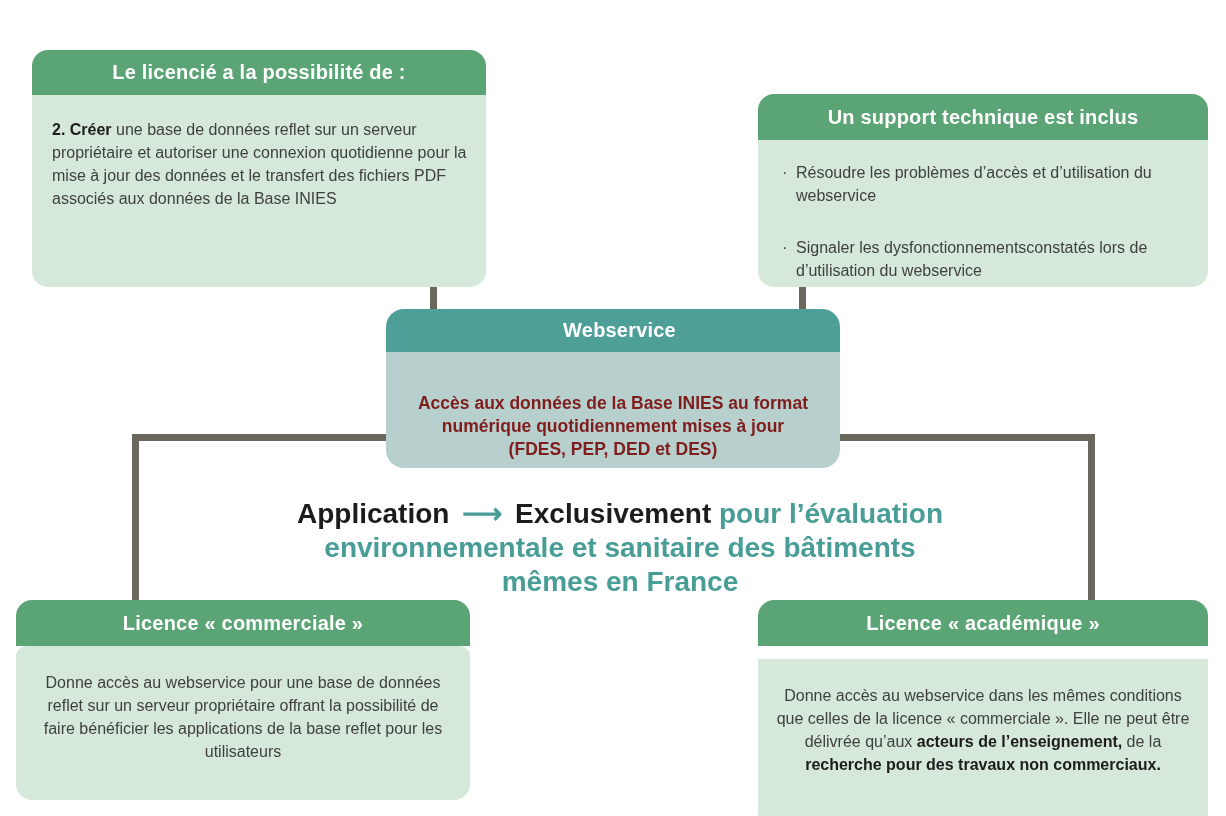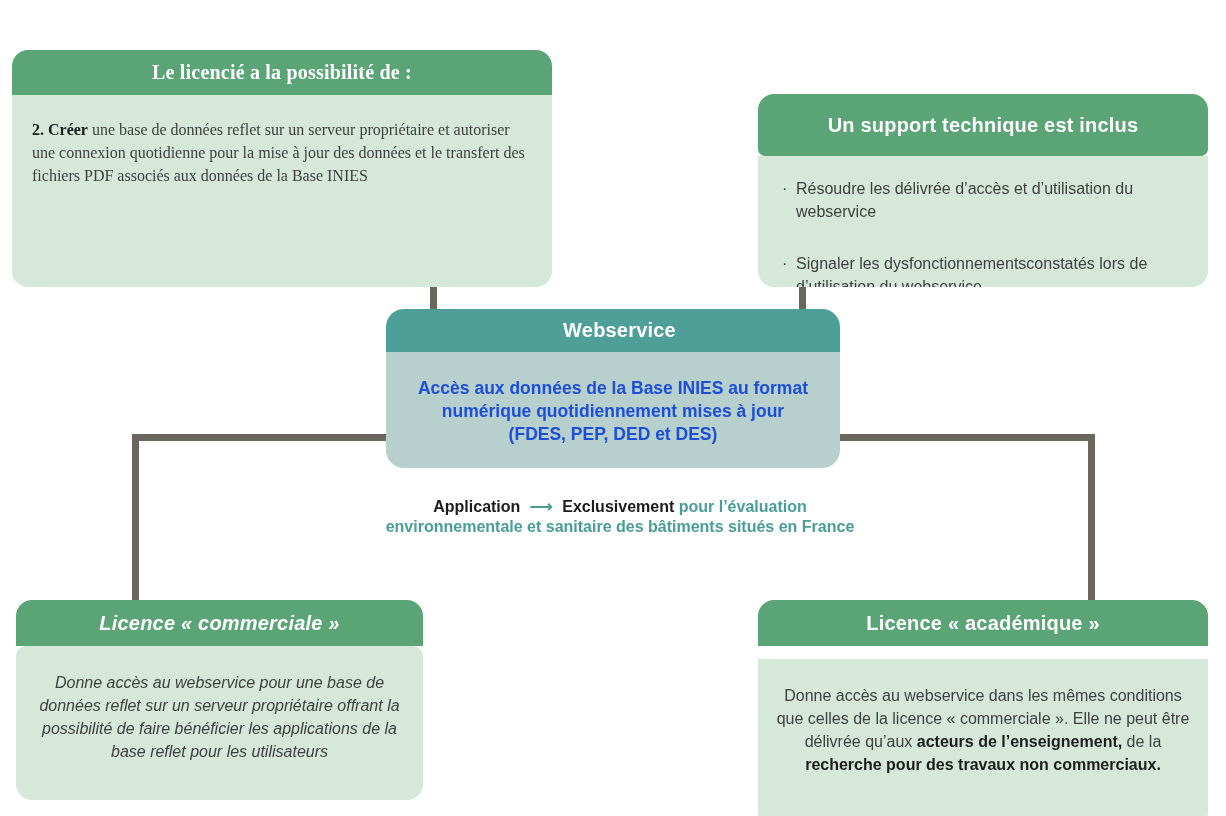--- a/index.html
+++ b/index.html
@@ -39,70 +39,70 @@
     letter-spacing: 0.2px;
   }
   .box .bd { flex: 1 1 auto; }
 
   .box.green .hd { background: var(--green-header, #5aa475); }
   .box.green .bd { background: var(--green-body, #d5e8da); }
   .box.teal  .hd { background: var(--teal-header, #4f9f99); padding-left: 13px; }
   .box.teal  .bd { background: var(--teal-body, #b7cfcd); }
 
   
-  #box-licensee { left: 12px; top: 50px; width: 540px; height: 237px; font-family: Liberation Serif, serif; }
+  #box-licensee { left: 32px; top: 50px; width: 454px; height: 237px; }
   #box-licensee .hd { height: 45px; }
   #box-licensee .bd {
     padding: 24px 18px 0 20px;
     font-size: 16px;
     line-height: 1.43;
     color: #3f3f3f;
     text-align: left;
   }
   #box-licensee p + p { margin-top: 27px; }
   .box strong { color: #1c1c1c; }
   .muted { color: #6f6f6f; }
 
   
   #box-support { left: 758px; top: 94px; width: 450px; height: 193px; }
-  #box-support .hd { height: 62px; border-radius: 7px; }
+  #box-support .hd { height: 46px; }
   #box-support .bd { padding: 22px 18px 0 24px; font-size: 16px; line-height: 1.43; color: #3f3f3f; }
   .bullet-row { display: flex; margin-bottom: 29px; }
   .bullet-row .dot { flex: 0 0 14px; color: #3f3f3f; }
 
   
   #box-webservice { left: 386px; top: 309px; width: 454px; height: 159px; border-radius: 18px; }
   #box-webservice .hd { height: 43px; }
   #box-webservice .bd {
-    padding: 25px 28px 0;
+    padding: 40px 28px 0;
     text-align: center;
     font-weight: bold;
     font-size: 17.5px;
     line-height: 1.3;
-    color: #1d4ed8;
+    color: #7f1d1d;
   }
 
   
-  #box-commercial { left: 16px; top: 600px; width: 407px; height: 200px; font-style: italic; }
+  #box-commercial { left: 16px; top: 600px; width: 454px; height: 200px; }
   #box-commercial .hd { height: 46px; }
   #box-commercial .bd { padding: 25px 22px 0; text-align: center; font-size: 16px; line-height: 1.44; color: #3f3f3f; border-radius: 10px; }
 
   #box-academic { left: 758px; top: 600px; width: 450px; height: 228px; }
   #box-academic .hd { height: 46px; }
   #box-academic .bd { padding: 25px 16px 0; text-align: center; font-size: 16px; line-height: 1.44; color: #3f3f3f; margin-top: 13px; }
 
   
   .note {
     position: absolute;
     left: 283px;
     top: 497px;
     width: 674px;
     text-align: center;
     font-weight: bold;
-    font-size: 16px;
+    font-size: 28px;
     line-height: 1.22;
     z-index: 2;
   }
   .note-black { color: #1c1c1c; }
   .note-teal  { color: var(--teal-text, #499d97); }
   .note .arrow { color: var(--teal-text, #499d97); margin: 0 5px; }
 </style>
 </head>
 <body>
 
@@ -119,42 +119,42 @@
     <div class="bd">
       <p><strong>2. Créer</strong><span> une base de données reflet sur un serveur propriétaire et autoriser une connexion quotidienne pour la mise à jour des données et le transfert des fichiers PDF associés aux données de la Base INIES</span></p>
     </div>
   </section>
 
   <section class="box green" id="box-support">
     <header class="hd">Un support technique est inclus</header>
     <div class="bd">
       <div class="bullet-row">
         <span class="dot">·</span>
-        <span>Résoudre les délivrée d’accès et d’utilisation du webservice</span>
+        <span>Résoudre les problèmes d’accès et d’utilisation du webservice</span>
       </div>
       <div class="bullet-row">
         <span class="dot">·</span>
         <span>Signaler les dysfonctionnementsconstatés lors de d’utilisation du webservice</span>
       </div>
     </div>
   </section>
 
   <section class="box teal" id="box-webservice">
     <header class="hd">Webservice</header>
     <div class="bd">Accès aux données de la Base INIES au format numérique quotidiennement mises à jour (FDES, PEP, DED et DES)</div>
   </section>
 
   <div class="note">
     <div>
       <span class="note-black">Application</span>
       <span class="arrow">⟶</span>
       <span class="note-black">Exclusivement</span>
       <span class="note-teal">pour l’évaluation</span>
     </div>
-    <div class="note-teal">environnementale et sanitaire des bâtiments situés en France</div>
+    <div class="note-teal">environnementale et sanitaire des bâtiments mêmes en France</div>
   </div>
 
   <section class="box green" id="box-commercial">
     <header class="hd">Licence « commerciale »</header>
     <div class="bd">Donne accès au webservice pour une base de données reflet sur un serveur propriétaire offrant la possibilité de faire bénéficier les applications de la base reflet pour les utilisateurs</div>
   </section>
 
   <section class="box green" id="box-academic">
     <header class="hd">Licence « académique »</header>
     <div class="bd"><span>Donne accès au webservice dans les mêmes conditions que celles de la licence « commerciale ». Elle ne peut être délivrée qu’aux </span><strong>acteurs de l’enseignement,</strong><span> de la </span><strong>recherche pour des travaux non commerciaux.</strong></div>

